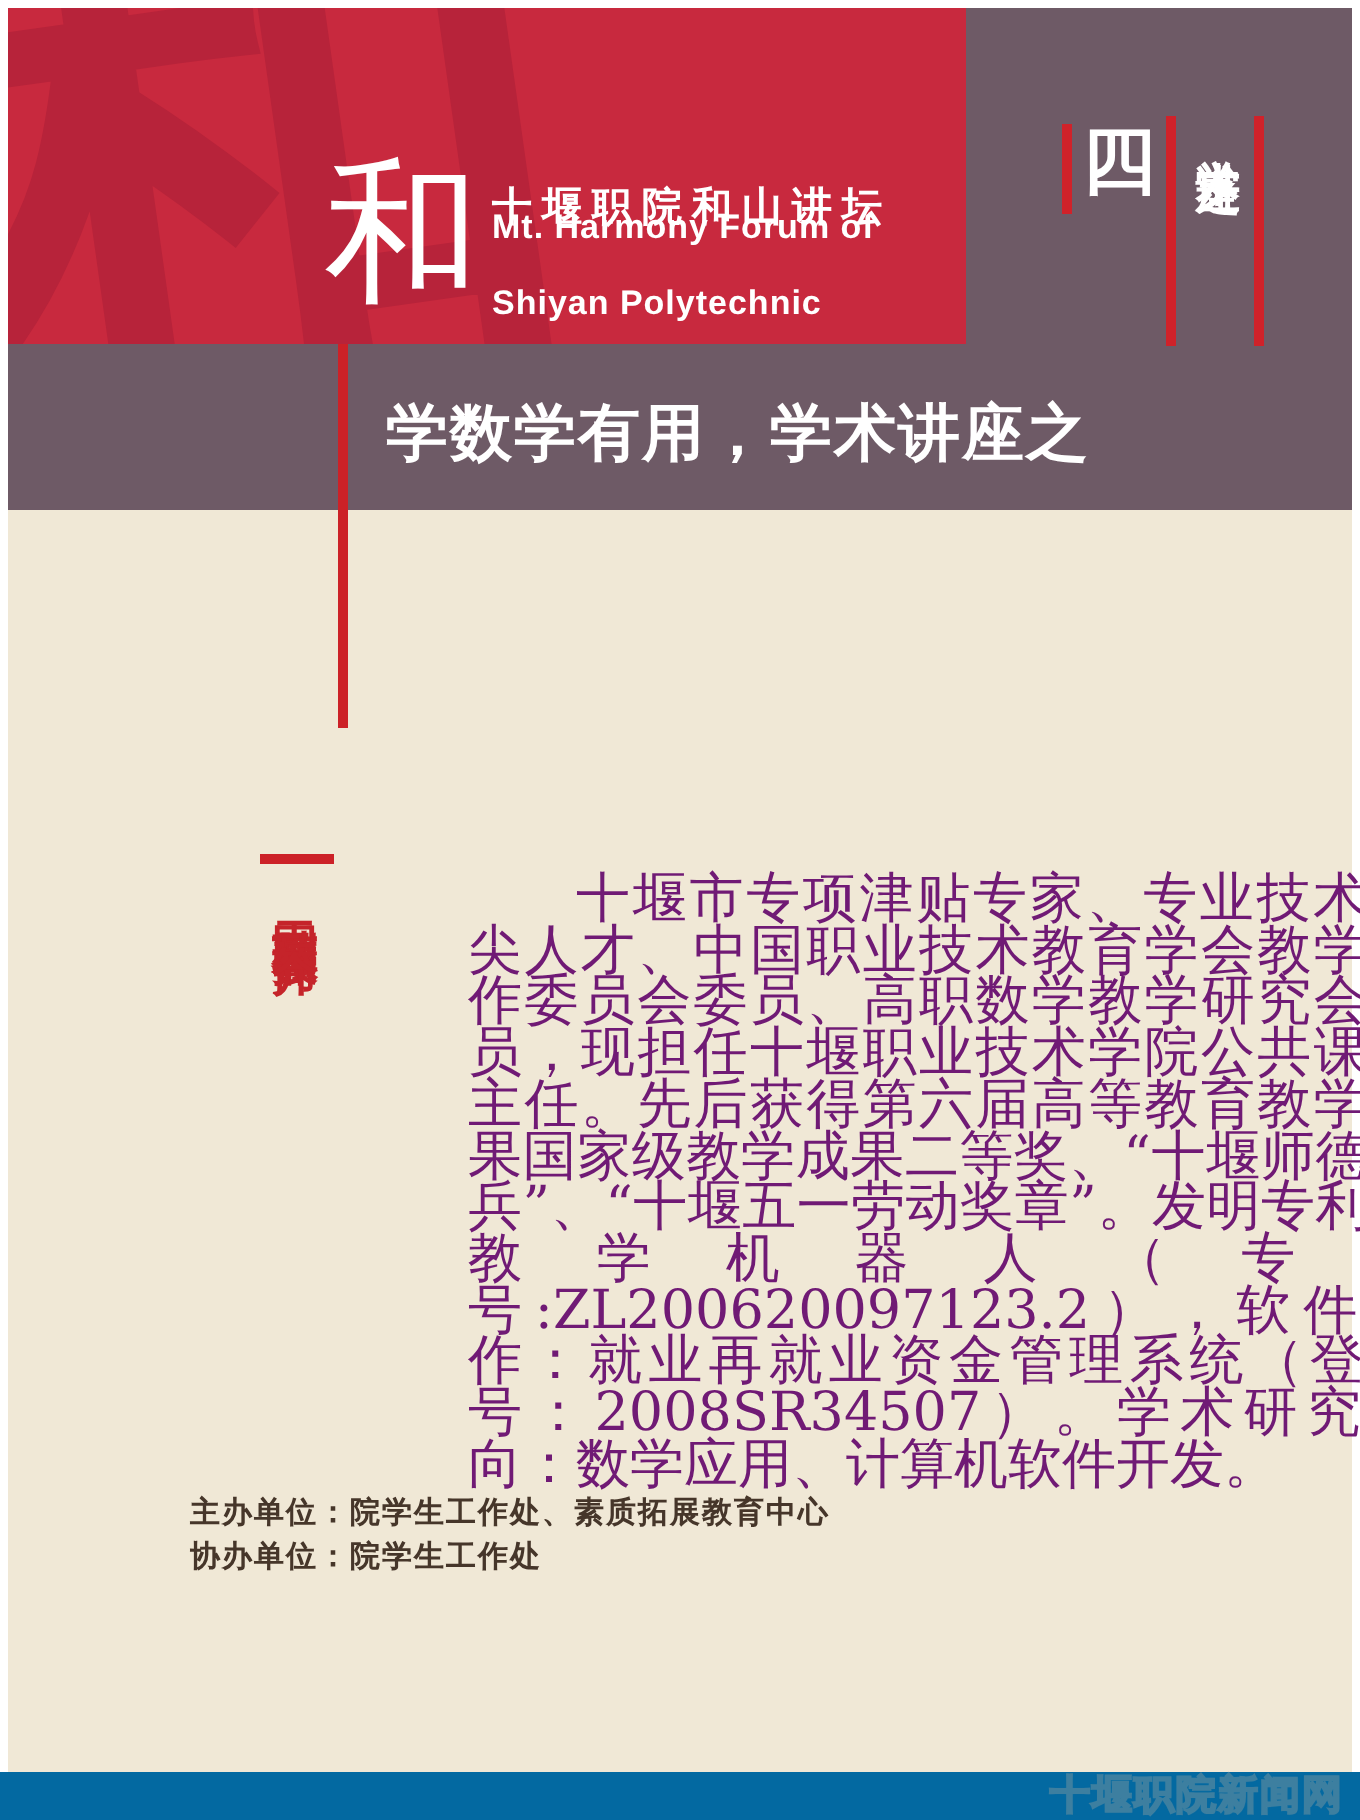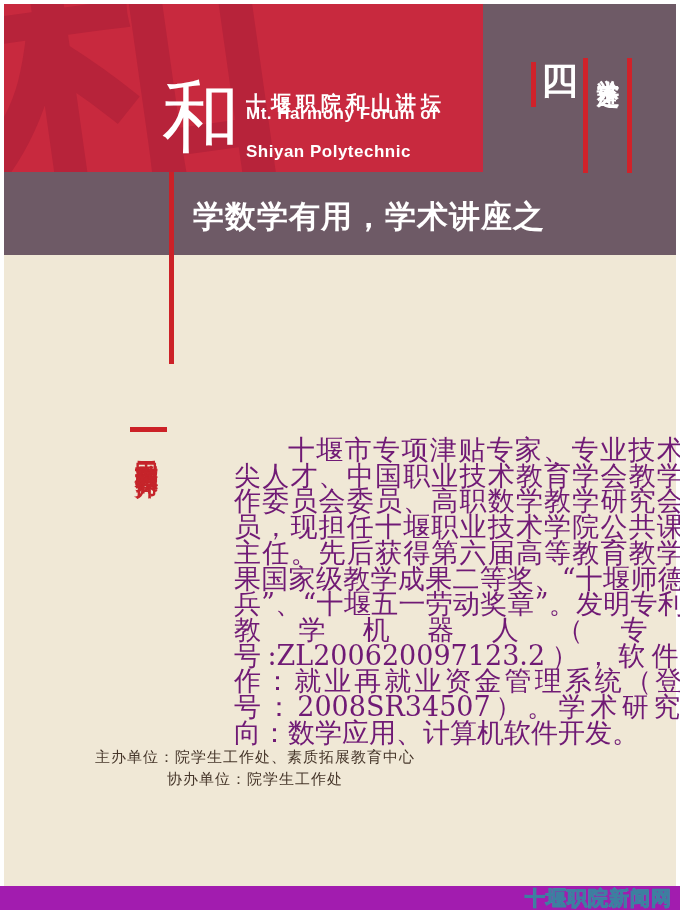--- a/index.html
+++ b/index.html
@@ -79,26 +79,26 @@
     font-weight:bold; font-family:"DejaVu Serif", serif; letter-spacing:2px;
   }
   .profile-text {
     position:absolute; left:186px; top:437px; width:478px; color:#701a75;
     font-size:27px; line-height:25.7px; text-align:justify; text-indent:2em;
     font-family:"DejaVu Serif", serif;
     margin-left:48px;
   }
   
   .org-block { position:absolute; left:95px; top:748px; color:#46362a;
-    font-size:15px; font-weight:normal; letter-spacing:1px;text-align:center; }
+    font-size:15px; font-weight:bold; letter-spacing:1px; }
   .org-line { height:22px; line-height:17px; white-space:nowrap; }
   .org-date { padding-left:62px; }
   .footer-strip {
     position:absolute; left:0; top:886px; width:680px; height:24px;
-    background:#a21caf;
+    background:#0369a1;
   }
   .site-watermark {
     position:absolute; right:8px; top:0px; color:#9ed3e4; font-size:20px;
     line-height:24px; font-weight:bold; letter-spacing:1px;
     -webkit-text-stroke:1px #3d7fa0; text-shadow:0 0 1px #3d7fa0;
     white-space:nowrap;
   }
 </style>
 </head>
 <body>

